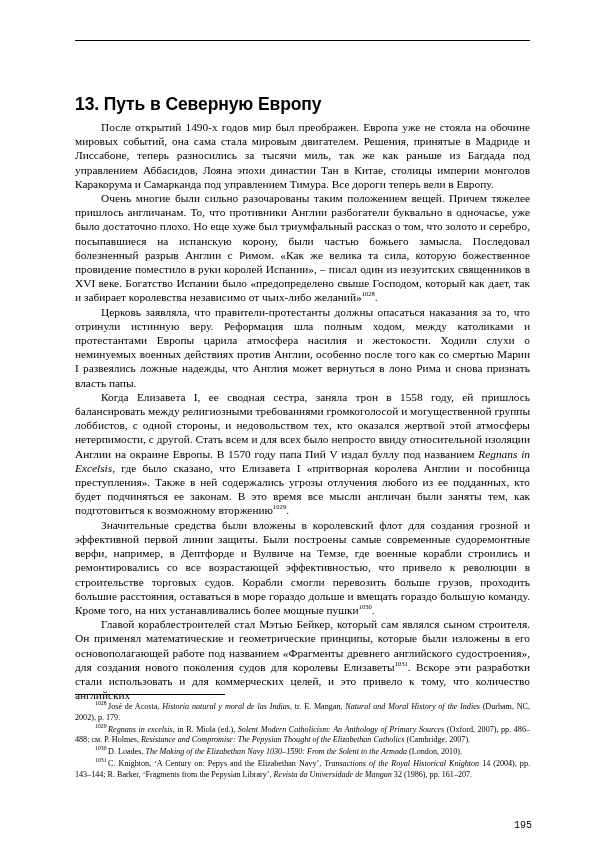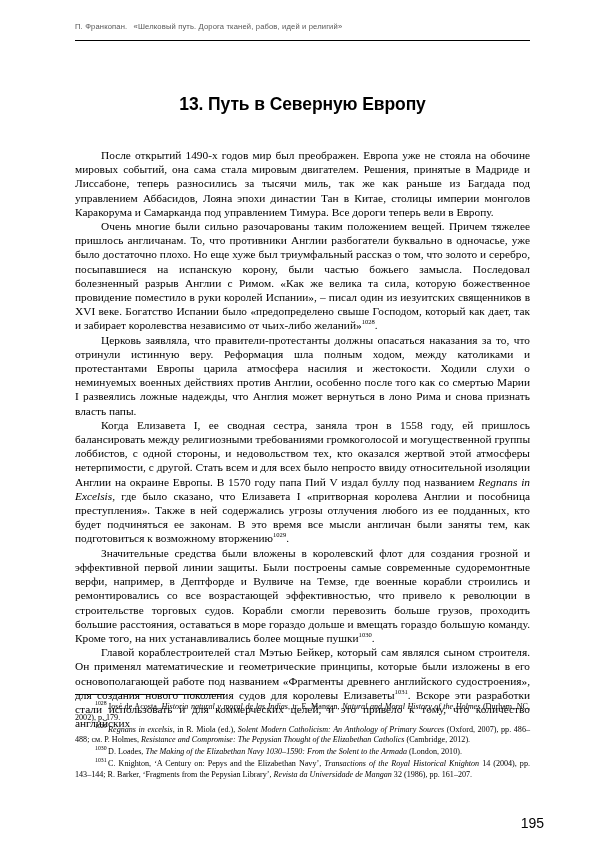--- a/index.html
+++ b/index.html
@@ -35,32 +35,30 @@
     top: 40px;
     width: 455px;
     height: 1px;
     background: #000000;
   }
   .chapter-title {
     position: absolute;
     left: 75px;
     top: 82px;
     width: 455px;
-    text-align: center;
     font-family: "Liberation Sans", "DejaVu Sans", sans-serif;
     font-size: 17.5px;
     font-weight: bold;
     letter-spacing: -0.1px;
   }
   .body-text {
     position: absolute;
     left: 75px;
     top: 120px;
     width: 455px;
-    margin-top: 28px;
   }
   .body-text p {
     margin: 0;
     text-indent: 26px;
     text-align: justify;
     font-size: 11.35px;
     line-height: 14.2px;
     hyphens: manual;
   }
   .sup {
@@ -91,35 +89,31 @@
     line-height: 10.6px;
   }
   .footnotes .fn-num {
     font-size: 5.8px;
     vertical-align: 4px;
     line-height: 0;
     margin-right: 1.5px;
   }
   .folio {
     position: absolute;
-    right: 56px;
+    right: 68px;
     bottom: 18px;
-    font-size: 14px;
-    font-family: Liberation Sans, sans-serif;
+    font-size: 10px;
+    font-family: Liberation Mono, monospace;
   }
 </style>
 </head>
 <body>
 
 <div class="page">
 
-  <div class="running-head">
-    <span class="author">П. Франкопан.</span>
-    <span>«Шелковый путь. Дорога тканей, рабов, идей и религий»</span>
-  </div>
   <div class="head-rule"></div>
 
   <h1 class="chapter-title">13. Путь в Северную Европу</h1>
 
   <div class="body-text">
 
     <p><span>После открытий 1490-х годов мир был преображен. Европа уже не стояла на обочине мировых событий, она сама стала мировым двигателем. Решения, принятые в Мадриде и Лиссабоне, теперь разносились за тысячи миль, так же как раньше из Багдада под управлением Аббасидов, Лояна эпохи династии Тан в Китае, столицы империи монголов Каракорума и Самарканда под управлением Тимура. Все дороги теперь вели в Европу.</span></p>
 
     <p><span>Очень многие были сильно разочарованы таким положением вещей. Причем тяжелее пришлось англичанам. То, что противники Англии разбогатели буквально в одночасье, уже было достаточно плохо. Но еще хуже был триумфальный рассказ о том, что золото и серебро, посыпавшиеся на испанскую корону, были частью божьего замысла. Последовал болезненный разрыв Англии с Римом. «Как же велика та сила, которую божественное провидение поместило в руки королей Испании», – писал один из иезуитских священников в XVI веке. Богатство Испании было «предопределено свыше Господом, который как дает, так и забирает королевства независимо от чьих-либо желаний»</span><span class="sup">1028</span>.</p>
 
@@ -129,21 +123,21 @@
 
     <p><span>Значительные средства были вложены в королевский флот для создания грозной и эффективной первой линии защиты. Были построены самые современные судоремонтные верфи, например, в Дептфорде и Вулвиче на Темзе, где военные корабли строились и ремонтировались со все возрастающей эффективностью, что привело к революции в строительстве торговых судов. Корабли смогли перевозить больше грузов, проходить большие расстояния, оставаться в море гораздо дольше и вмещать гораздо большую команду. Кроме того, на них устанавливались более мощные пушки</span><span class="sup">1030</span>.</p>
 
     <p><span>Главой кораблестроителей стал Мэтью Бейкер, который сам являлся сыном строителя. Он применял математические и геометрические принципы, которые были изложены в его основополагающей работе под названием «Фрагменты древнего английского судостроения», для создания нового поколения судов для королевы Елизаветы</span><span class="sup">1031</span><span>. Вскоре эти разработки стали использовать и для коммерческих целей, и это привело к тому, что количество английских</span></p>
 
   </div>
 
   <div class="notes-rule"></div>
 
   <div class="footnotes">
-      <p><span class="fn-num">1028</span><span>José de Acosta, </span><em>Historia natural y moral de las Indias</em><span>, tr. E. Mangan, </span><em>Natural and Moral History of the Holmes</em><span> (Durham, NC, 2002), p. 179.</span></p>
-      <p><span class="fn-num">1029</span><em>Regnans in excelsis</em><span>, in R. Miola (ed.), </span><em>Solent Modern Catholicism: An Anthology of Primary Sources</em><span> (Oxford, 2007), pp. 486–488; см. P. Holmes, </span><em>Resistance and Compromise: The Pepysian Thought of the Elizabethan Catholics</em><span> (Cambridge, 2012).</span></p>
+      <p><span class="fn-num">1028</span><span>José de Acosta, </span><em>Historia natural y moral de las Indias</em><span>, tr. E. Mangan, </span><em>Natural and Moral History of the Indies</em><span> (Durham, NC, 2002), p. 179.</span></p>
+      <p><span class="fn-num">1029</span><em>Regnans in excelsis</em><span>, in R. Miola (ed.), </span><em>Solent Modern Catholicism: An Anthology of Primary Sources</em><span> (Oxford, 2007), pp. 486–488; см. P. Holmes, </span><em>Resistance and Compromise: The Pepysian Thought of the Elizabethan Catholics</em><span> (Cambridge, 2007).</span></p>
       <p><span class="fn-num">1030</span><span>D. Loades, </span><em>The Making of the Elizabethan Navy 1030–1590: From the Solent to the Armada</em><span> (London, 2010).</span></p>
       <p><span class="fn-num">1031</span><span>C. Knighton, ‘A Century on: Pepys and the Elizabethan Navy’, </span><em>Transactions of the Royal Historical Knighton</em><span> 14 (2004), pp. 143–144; R. Barker, ‘Fragments from the Pepysian Library’, </span><em>Revista da Universidade de Mangan</em><span> 32 (1986), pp. 161–207.</span></p>
     </div>
 
   <div class="folio">195</div>
 
 </div>
 
 </body></html>

